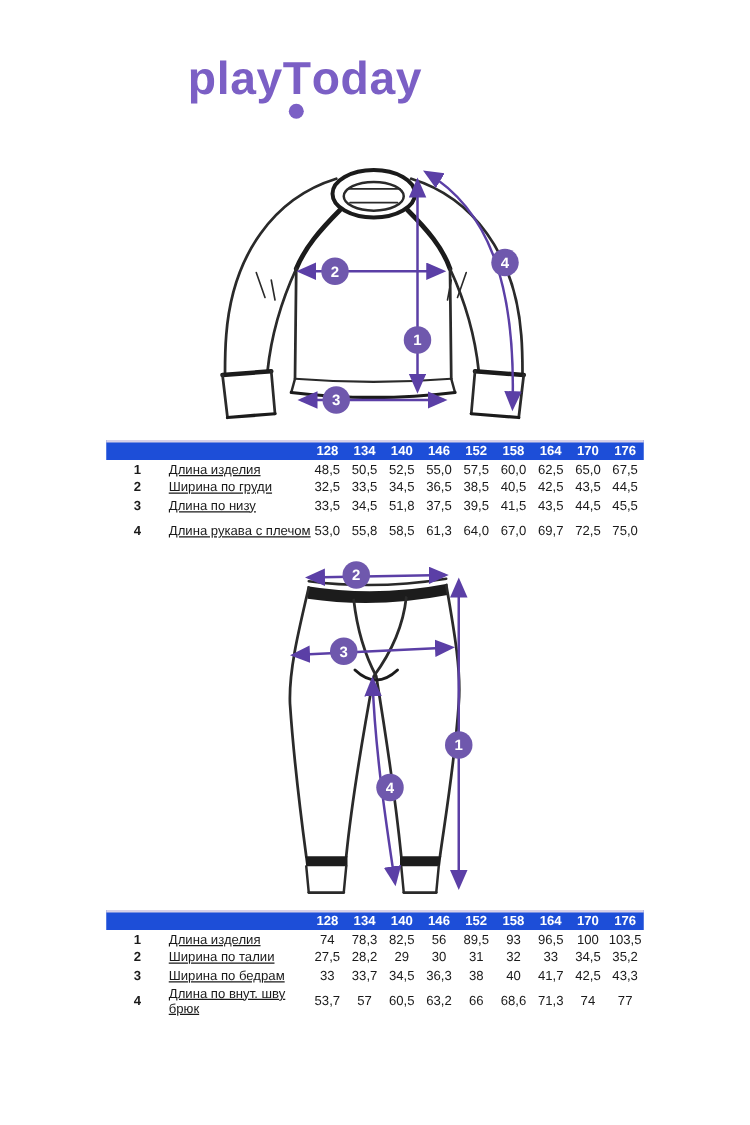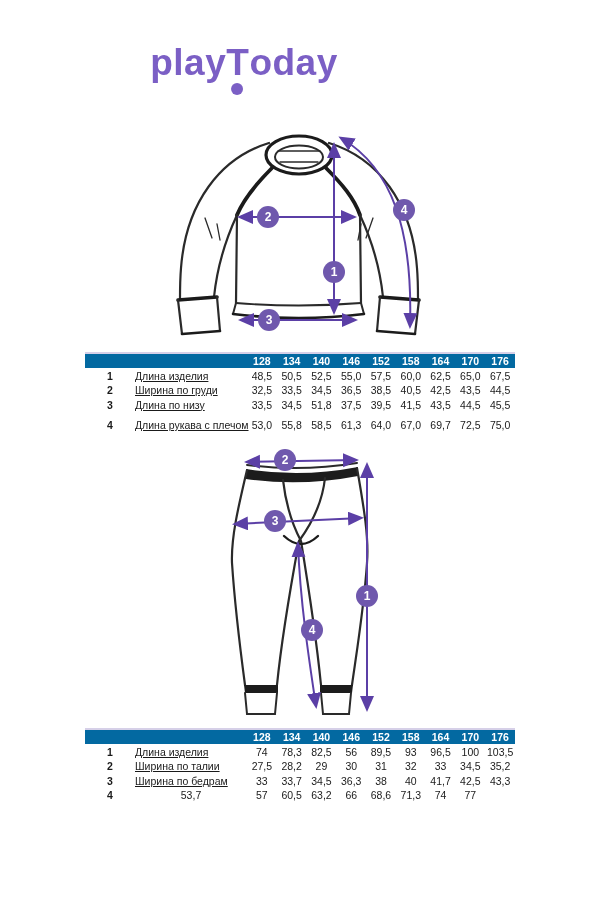--- a/index.html
+++ b/index.html
@@ -38,21 +38,21 @@
     font-size:10.5px; line-height:1.15;
   }
   .stable-top    { top:352px; }
   .stable-bottom { top:728px; }
   .thead, .trow {
     display:grid;
     grid-template-columns:50px 112px repeat(9, 1fr);
     align-items:center;
   }
   .thead {
-    background:#0369a1; color:#ffffff; font-weight:700;
+    background:#1d4ed8; color:#ffffff; font-weight:700;
     height:16px;
     border-top:2px solid #d6d0e8;
   }
   .trow { min-height:14.5px; padding-top:1px; }
   .trow.gap { margin-top:6px; }
   .c { display:block; }
   .c.num   { text-align:center; font-weight:700; }
   .c.label { text-align:left;text-decoration:underline; }
   .stable-top .c.label { white-space:nowrap; }
   .c.v { text-align:center; }
@@ -315,20 +315,21 @@
     <div class="c v">34,5</div>
     <div class="c v">36,3</div>
     <div class="c v">38</div>
     <div class="c v">40</div>
     <div class="c v">41,7</div>
     <div class="c v">42,5</div>
     <div class="c v">43,3</div>
   </div>
   <div class="trow">
     <div class="c num">4</div>
+    <div class="c label">Длина по внут. шву брюк</div>
     <div class="c v">53,7</div>
     <div class="c v">57</div>
     <div class="c v">60,5</div>
     <div class="c v">63,2</div>
     <div class="c v">66</div>
     <div class="c v">68,6</div>
     <div class="c v">71,3</div>
     <div class="c v">74</div>
     <div class="c v">77</div>
   </div>

